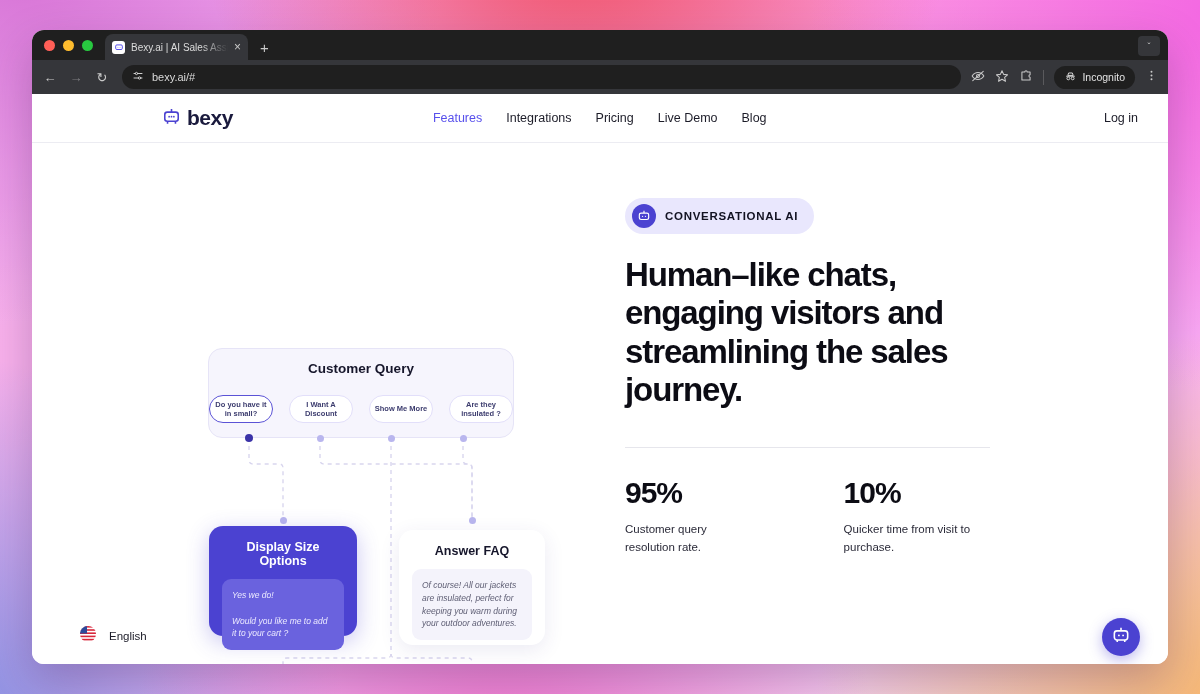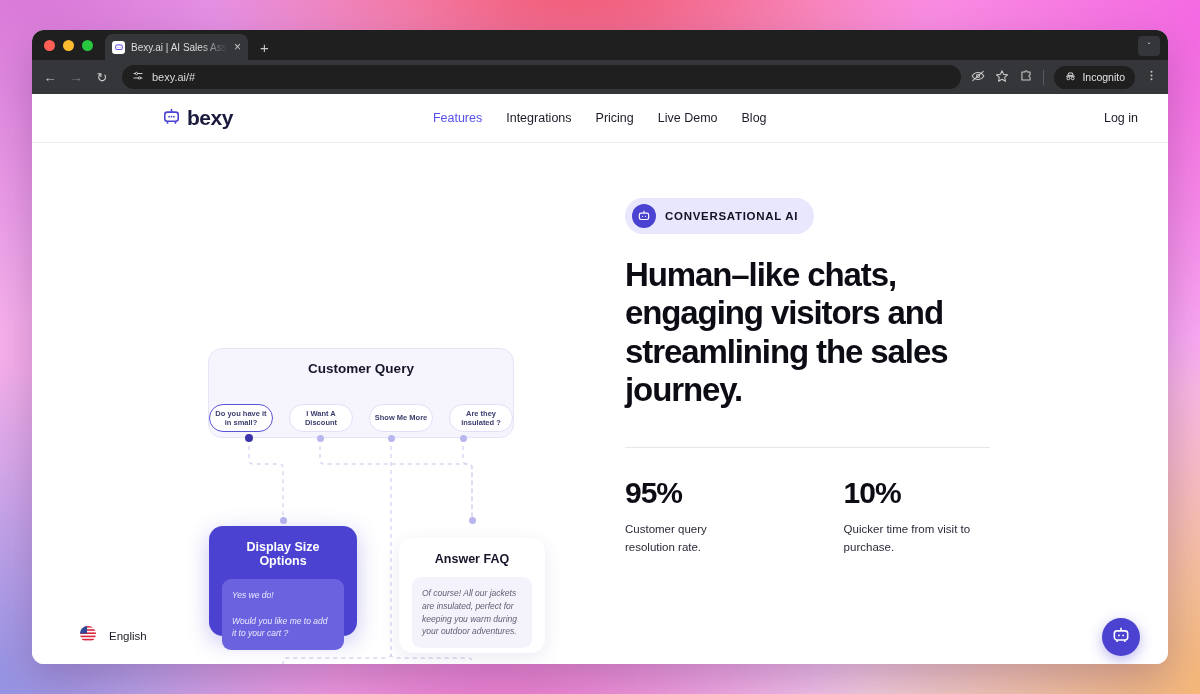--- a/index.html
+++ b/index.html
@@ -111,21 +111,21 @@
 
   
   .diagram { width: 560px; position: relative; padding-left: 175px; }
 
   .query-box {
     position: absolute; left: 176px; top: 150px; width: 306px; height: 90px;
     background: #f6f5fd; border: 1px solid #e6e4f7; border-radius: 14px;
     padding-top: 12px;
   }
   .query-title { text-align: center; font-size: 13.5px; font-weight: 700; color: #16162b; }
-  .chips { display: flex; gap: 16px; justify-content: center; margin-top: 28px; }
+  .chips { display: flex; gap: 16px; justify-content: center; margin-top: 19px; }
   .chip {
     background: #fff; border: 1px solid #e2dffa; border-radius: 14px;
     width: 68px; height: 28px; display: flex; align-items: center; justify-content: center;
     font-size: 7.5px; font-weight: 700; color: #3c3c6e; text-align: center; line-height: 1.25;
     padding: 0 3px;
   }
   .chip.active { border-color: #5b53d6; }
 
   .node-dot {
     position: absolute; width: 7px; height: 7px; border-radius: 50%;
@@ -140,21 +140,21 @@
   .card.purple { background: #4b42d1; box-shadow: 0 6px 22px rgba(75,66,209,.30); }
   .card-title { font-size: 12.5px; font-weight: 700; color: #16162b; text-align: center; }
   .card.purple .card-title { color: #fff; }
   .bubble {
     margin-top: 11px; background: #f4f3fb; border-radius: 9px; padding: 10px 10px;
     font-size: 8.5px; line-height: 1.5; color: #5e5e74; font-style: italic;
   }
   .card.purple .bubble { background: #6a62de; color: #eceaff; }
 
   .card-dso { left: 177px; top: 328px; width: 148px; height: 110px; }
-  .card-faq { left: 367px; top: 340px; width: 146px; height: 115px; }
+  .card-faq { left: 367px; top: 332px; width: 146px; height: 115px; }
 
   svg.connectors { position: absolute; left: 0; top: 0; width: 560px; height: 521px; overflow: visible; }
 
   
   .content { flex: 1; padding: 0 0 0 33px; max-width: 400px; }
   .badge {
     display: inline-flex; align-items: center; gap: 9px;
     background: #e9e7fd; border-radius: 18px; padding: 6px 16px 6px 7px;
   }
   .badge-ico {

